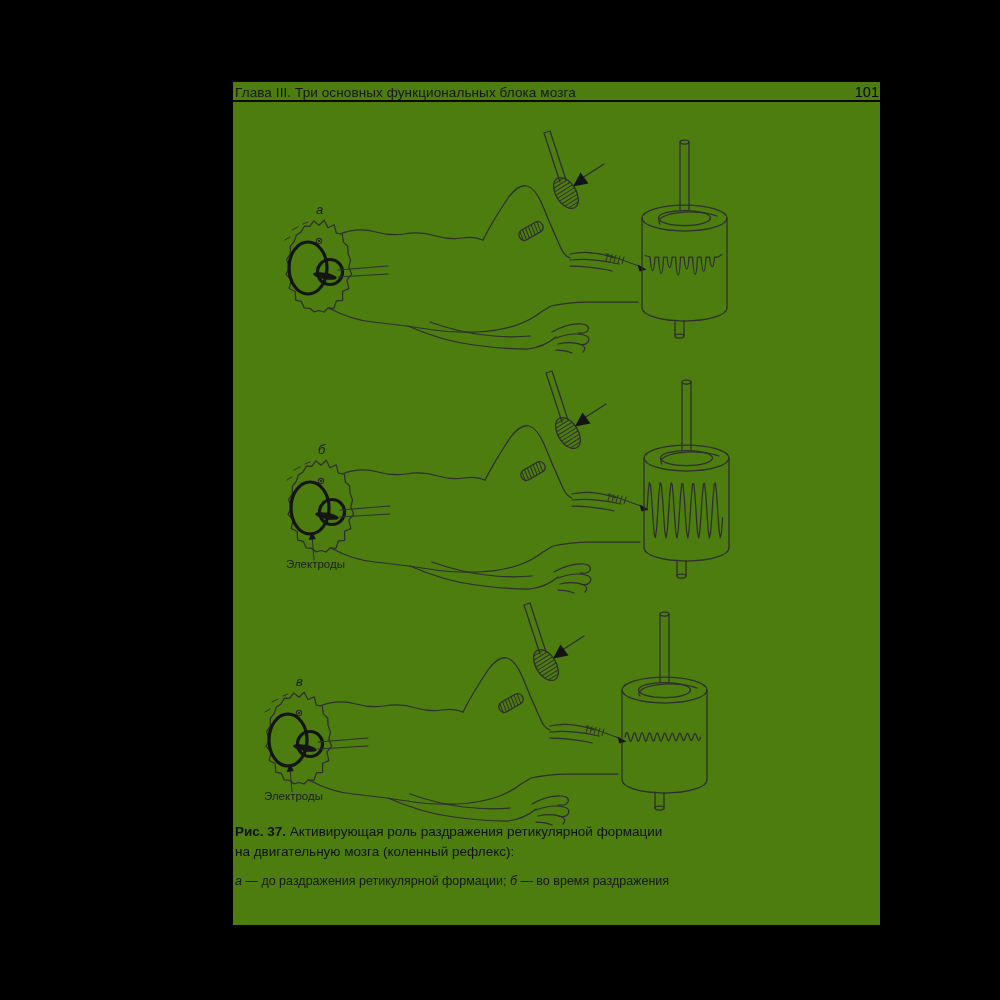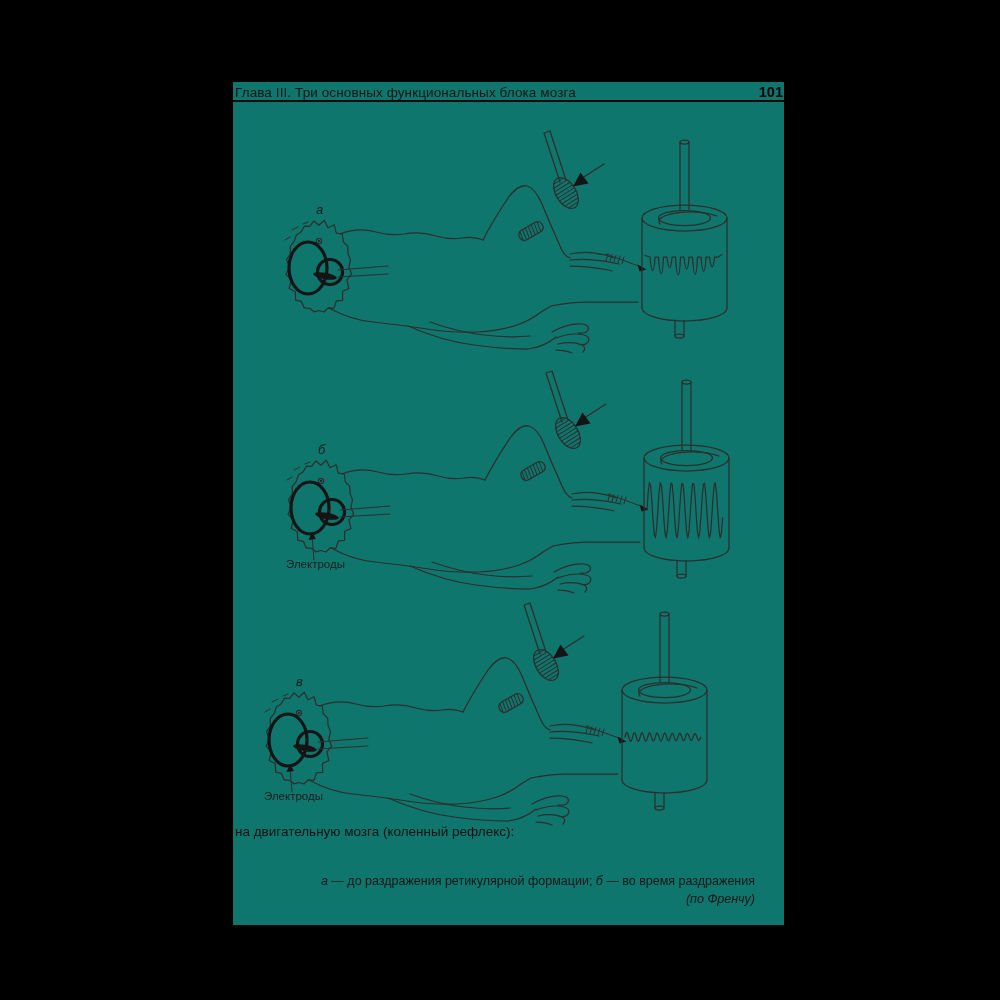--- a/index.html
+++ b/index.html
@@ -1,27 +1,27 @@
 <!DOCTYPE html>
 <html><head>
 <meta charset="utf-8">
 <style>
   html,body{margin:0;padding:0;background:#000;}
   .stage{position:relative;width:1000px;height:1000px;background:#000;overflow:hidden;
          font-family:"Liberation Sans", sans-serif;}
-  .page{position:absolute;left:233px;top:82px;width:551px;height:843px;background:#0f766e;color:#1c1c1c;}
+  .page{position:absolute;left:233px;top:82px;width:647px;height:843px;background:#4d7c0f;color:#1c1c1c;}
   .header{position:absolute;left:2px;right:1px;top:2px;height:16px;display:flex;
           justify-content:space-between;align-items:baseline;}
   .chapter{font-size:13.5px;color:#161616;letter-spacing:0.1px;white-space:nowrap;}
-  .pageno{font-size:14.5px;font-weight:bold;color:#050505;}
+  .pageno{font-size:14.5px;font-weight:normal;color:#050505;}
   .header-rule{position:absolute;left:0;right:0;top:18px;height:2px;background:#0a0a0a;}
   .figure-area{position:absolute;left:0;top:20px;right:0;height:718px;}
   .panel{position:absolute;width:500px;height:250px;}
   .caption{position:absolute;left:2px;top:740px;width:520px;font-size:13.5px;line-height:20px;color:#111;}
-  .legend{position:absolute;left:2px;top:791px;width:520px;font-size:12.5px;line-height:17.5px;color:#161616;text-align:right;}
+  .legend{position:absolute;left:2px;top:791px;width:520px;font-size:12.5px;line-height:17.5px;color:#161616;}
   .seg-bold{font-weight:bold;}
   .seg-italic{font-style:italic;}
   
   .fig path,.fig line,.fig ellipse,.fig circle,.fig rect{fill:none;stroke:#2e2e2e;stroke-width:1.25;
       stroke-linecap:round;stroke-linejoin:round;}
   .fig .bold-stroke{stroke:#141414;stroke-width:3.2;}
   .fig .fill-dark{fill:#141414;stroke:none;}
   .fig .thin{stroke-width:1;}
   .fig text{stroke:none;fill:#1c1c1c;}
   .fig .panel-letter{font:italic 13px "Liberation Sans", sans-serif;}
@@ -274,20 +274,20 @@
             <path d="M375.0,135.0 L375.9,131.9 L376.8,130.4 L377.7,131.4 L378.6,134.3 L379.5,137.5 L380.4,139.4 L381.3,138.9 L382.2,136.4 L383.1,133.1 L384.0,130.9 L384.9,130.8 L385.8,133.0 L386.7,136.2 L387.6,138.8 L388.5,139.3 L389.4,137.5 L390.3,134.4 L391.2,131.6 L392.1,130.7 L393.0,132.0 L393.9,134.9 L394.8,137.9 L395.7,139.3 L396.6,138.4 L397.5,135.7 L398.4,132.7 L399.3,130.9 L400.2,131.3 L401.1,133.6 L402.0,136.7 L402.9,138.8 L403.8,138.9 L404.7,136.9 L405.6,133.9 L406.5,131.5 L407.4,131.0 L408.3,132.6 L409.2,135.5 L410.1,138.1 L411.0,139.1 L411.9,137.9 L412.8,135.2 L413.7,132.4 L414.6,131.0 L415.5,131.8 L416.4,134.2 L417.3,137.1 L418.2,138.8 L419.1,138.5 L420.0,136.3 L420.9,133.5 L421.8,131.5 L422.7,131.3 L423.6,133.1 L424.5,135.9 L425.4,138.2 L426.3,138.8 L427.2,137.3 L428.1,134.7 L429.0,132.2 L429.9,131.2 L430.8,132.3 L431.7,134.8 L432.6,137.4 L433.5,138.7 L434.4,138.0 L435.3,135.8 L436.2,133.1 L437.1,131.5 L438.0,131.7 L438.9,133.7 L439.8,136.3 L440.7,138.3 L441.6,138.4 L442.5,136.8 L443.4,134.2 L444.3,132.1 L445.2,131.5 L446.1,132.8 L447.0,135.2 L447.9,137.6 L448.8,138.5 L449.7,137.6 L450.6,135.3"></path>
             <text x="46" y="84" class="panel-letter">в</text>
             <g>
               <text x="14" y="198" class="small-label">Электроды</text>
               <path class="thin" d="M42,190 L40.3,169"></path>
               <path class="fill-dark" d="M40,161.5 L36.6,170 L43.8,169 Z"></path>
             </g>
           </svg></div>
       </div>
     <div class="caption">
+      <div><span class="seg-bold">Рис. 37.</span><span> Активирующая роль раздражения ретикулярной формации</span></div>
       <div><span>на двигательную мозга (коленный рефлекс):</span></div>
     </div>
     <div class="legend">
       <div><span class="seg-italic">а</span><span> — до раздражения ретикулярной формации; </span><span class="seg-italic">б</span><span> — во время раздражения</span></div>
-      <div><span class="seg-italic">(по Френчу)</span></div>
     </div>
   </div>
 </div>
 
 </body></html>

